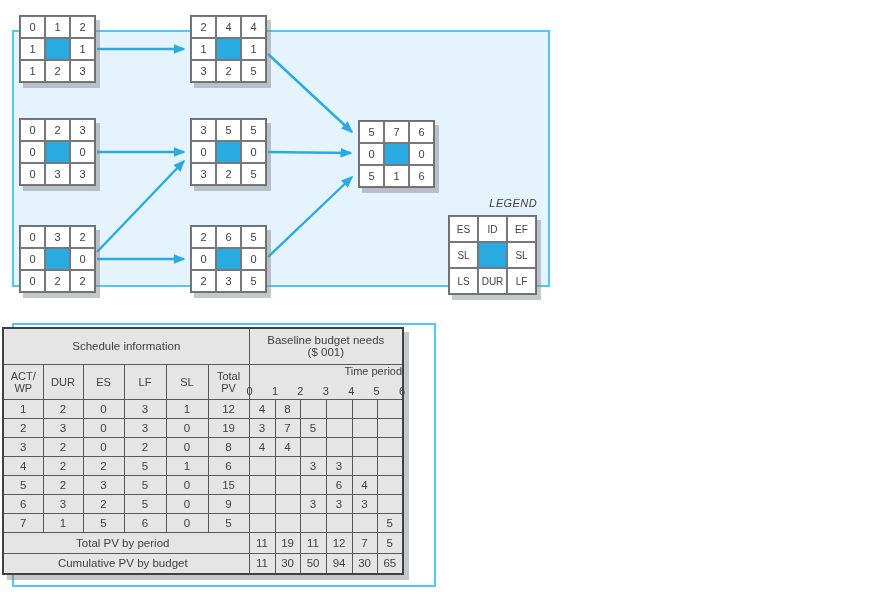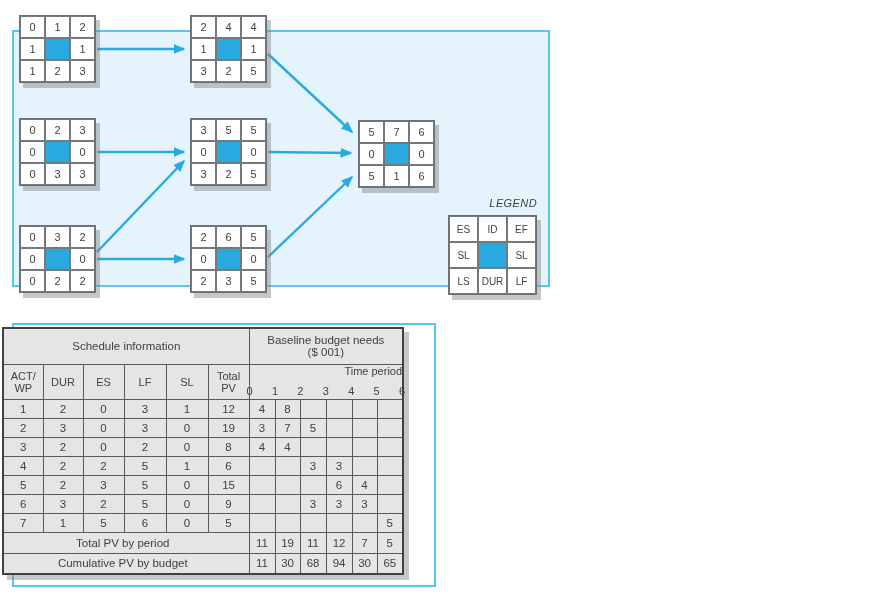--- a/index.html
+++ b/index.html
@@ -325,21 +325,21 @@
           <td>19</td>
           <td>11</td>
           <td>12</td>
           <td>7</td>
           <td>5</td>
         </tr>
         <tr class="foot">
           <td colspan="6" class="flabel">Cumulative PV by budget</td>
           <td>11</td>
           <td>30</td>
-          <td>68</td>
+          <td>50</td>
           <td>94</td>
           <td>30</td>
           <td>65</td>
         </tr>
       </tbody>
   </table>
 
 </div>
 
 </body></html>

